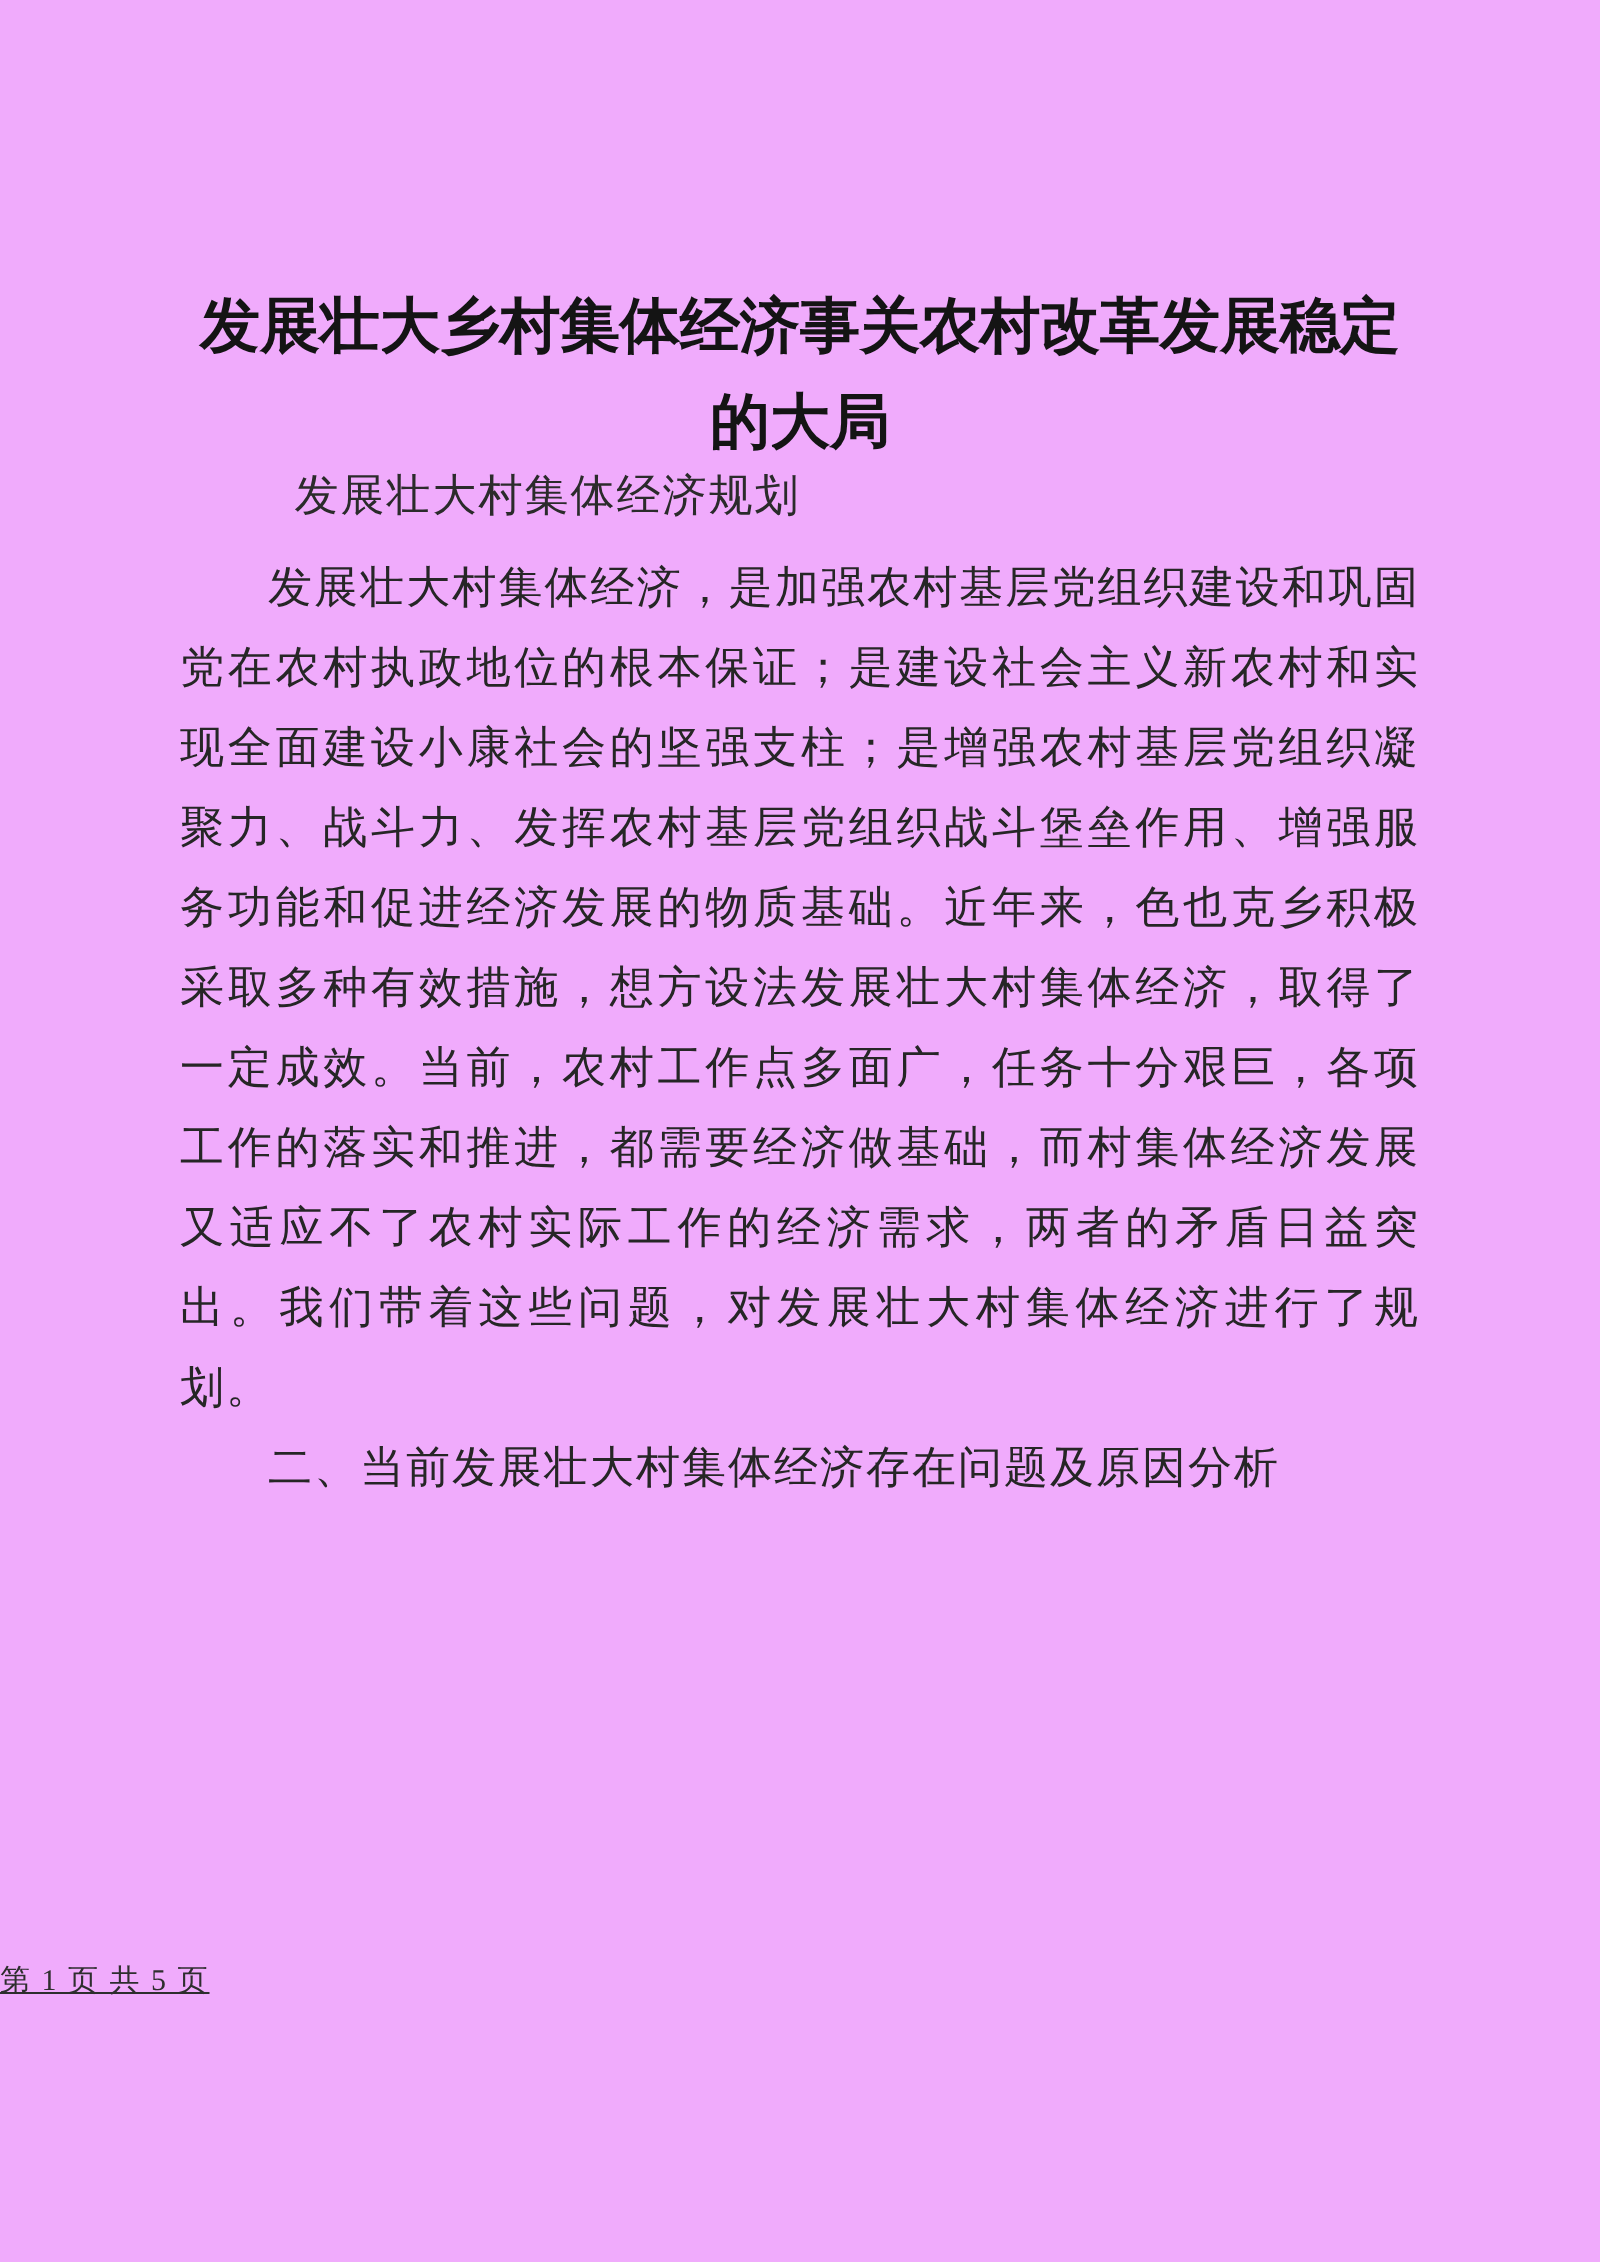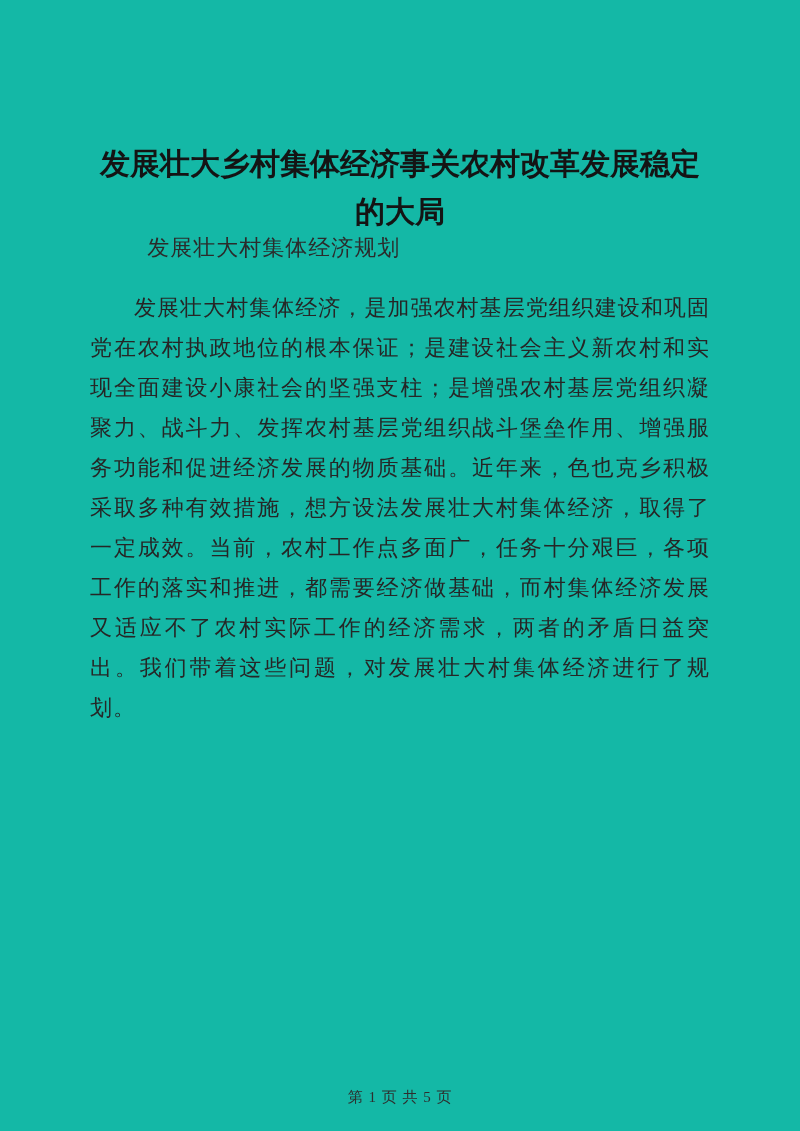--- a/index.html
+++ b/index.html
@@ -10,35 +10,35 @@
   body {
     width: 800px;
     height: 1131px;
     position: relative;
     overflow: hidden;
     font-family: "Liberation Serif", "DejaVu Serif", serif;
   }
   .page {
     position: absolute;
     inset: 0;
-    background: #14b8a6;
+    background: #f0abfc;
     color: #262626;
   }
   .title {
     width: 620px;
     margin: 140px auto 0;
     font-size: 30px;
     line-height: 48px;
     font-weight: 700;
     text-align: center;
     color: #141414;
   }
   .subtitle {
     width: 620px;
-    margin: -8px auto 20px;
+    margin: -8px auto 6px;
     font-size: 22px;
     line-height: 40px;
     text-indent: 2.6em;
     letter-spacing: 1px;
     color: #2b2b2b;
   }
   .para {
     width: 620px;
     margin: 0 auto;
     font-size: 22px;
@@ -47,38 +47,40 @@
     text-justify: inter-character;
     text-indent: 2em;
     letter-spacing: 1px;
     color: #262626;
     font-kerning: none;
   }
   .footer {
     position: absolute;
     left: 0;
     right: 0;
-    top: 1088px;
-    text-align: center;
+    top: 981px;
+    text-align: left;
     font-size: 15px;
     letter-spacing: 1px;
     color: #2e2e2e;
+    text-decoration: underline;
   }
 </style>
 </head>
 <body>
 
 <div class="page">
 
   <h1 class="title">发展壮大乡村集体经济事关农村改革发展稳定的大局</h1>
 
   <p class="subtitle">发展壮大村集体经济规划</p>
 
   <p class="para">发展壮大村集体经济，是加强农村基层党组织建设和巩固党在农村执政地位的根本保证；是建设社会主义新农村和实现全面建设小康社会的坚强支柱；是增强农村基层党组织凝聚力、战斗力、发挥农村基层党组织战斗堡垒作用、增强服务功能和促进经济发展的物质基础。近年来，色也克乡积极采取多种有效措施，想方设法发展壮大村集体经济，取得了一定成效。当前，农村工作点多面广，任务十分艰巨，各项工作的落实和推进，都需要经济做基础，而村集体经济发展又适应不了农村实际工作的经济需求，两者的矛盾日益突出。我们带着这些问题，对发展壮大村集体经济进行了规划。</p>
 
+  <p class="para">二、当前发展壮大村集体经济存在问题及原因分析</p>
 
 
 
   <div class="footer">
     <span>第 1 页 共 5 页</span>
   </div>
 
 </div>
 
 </body></html>

